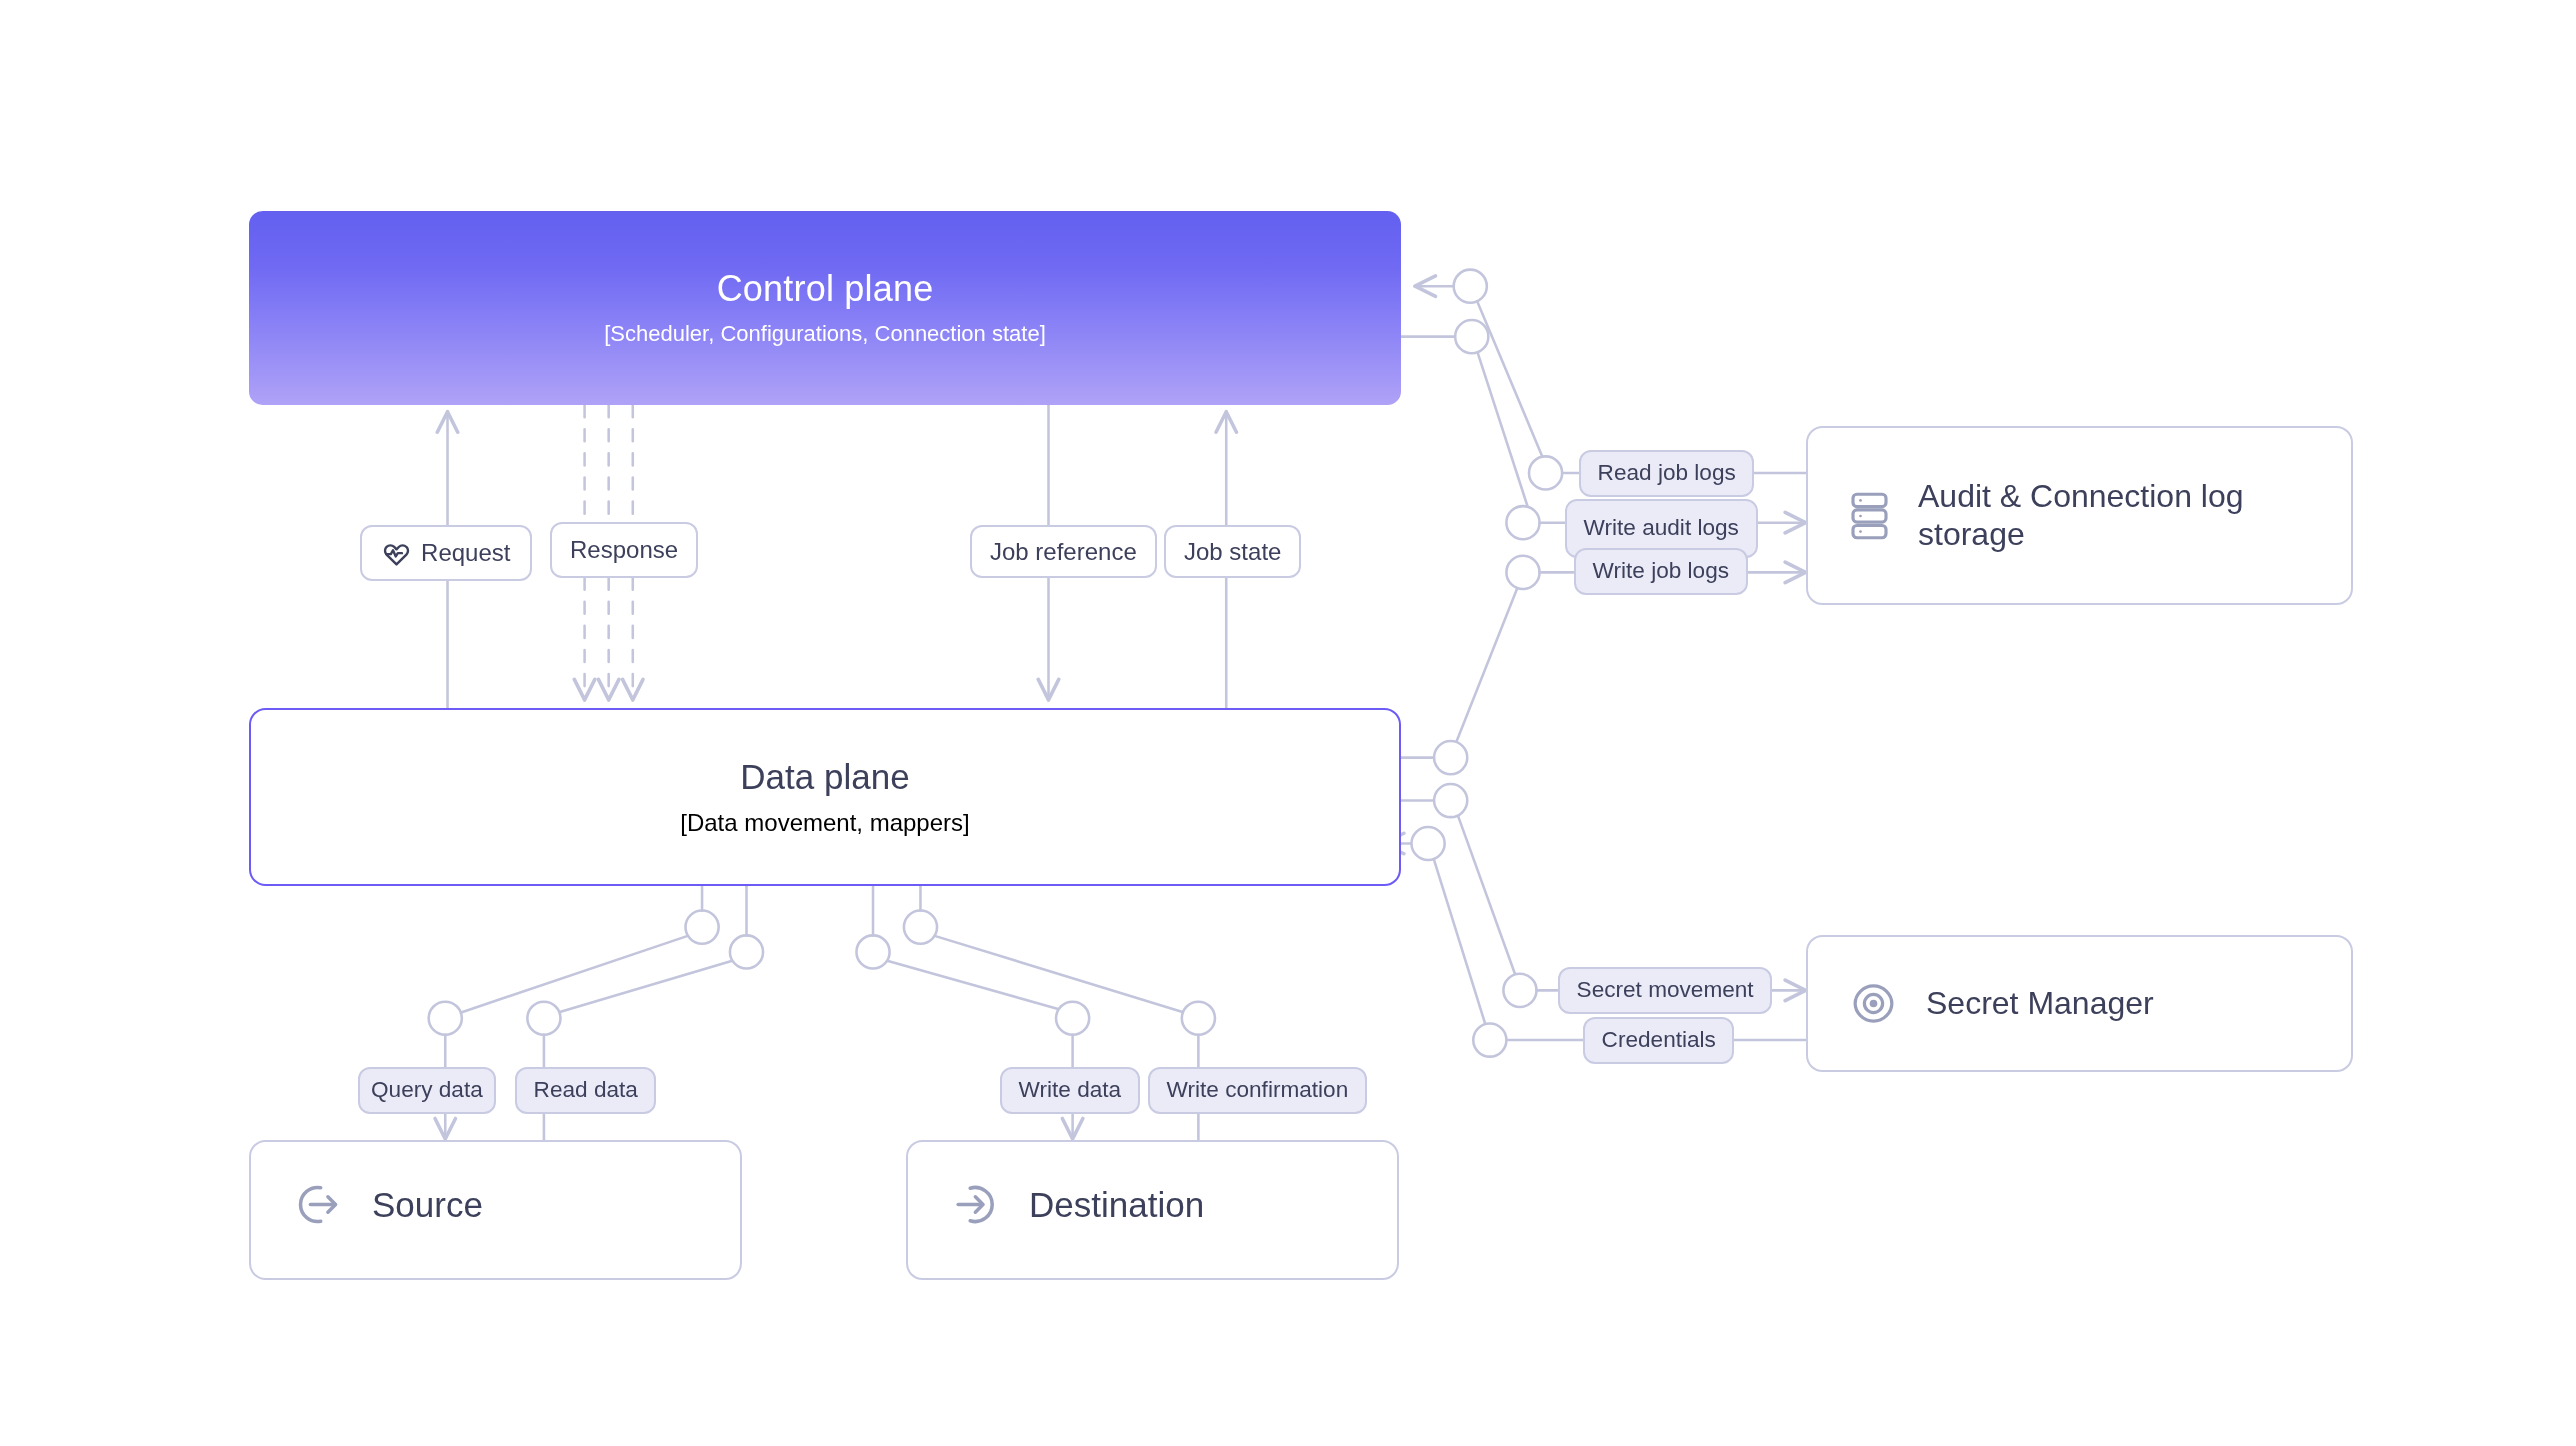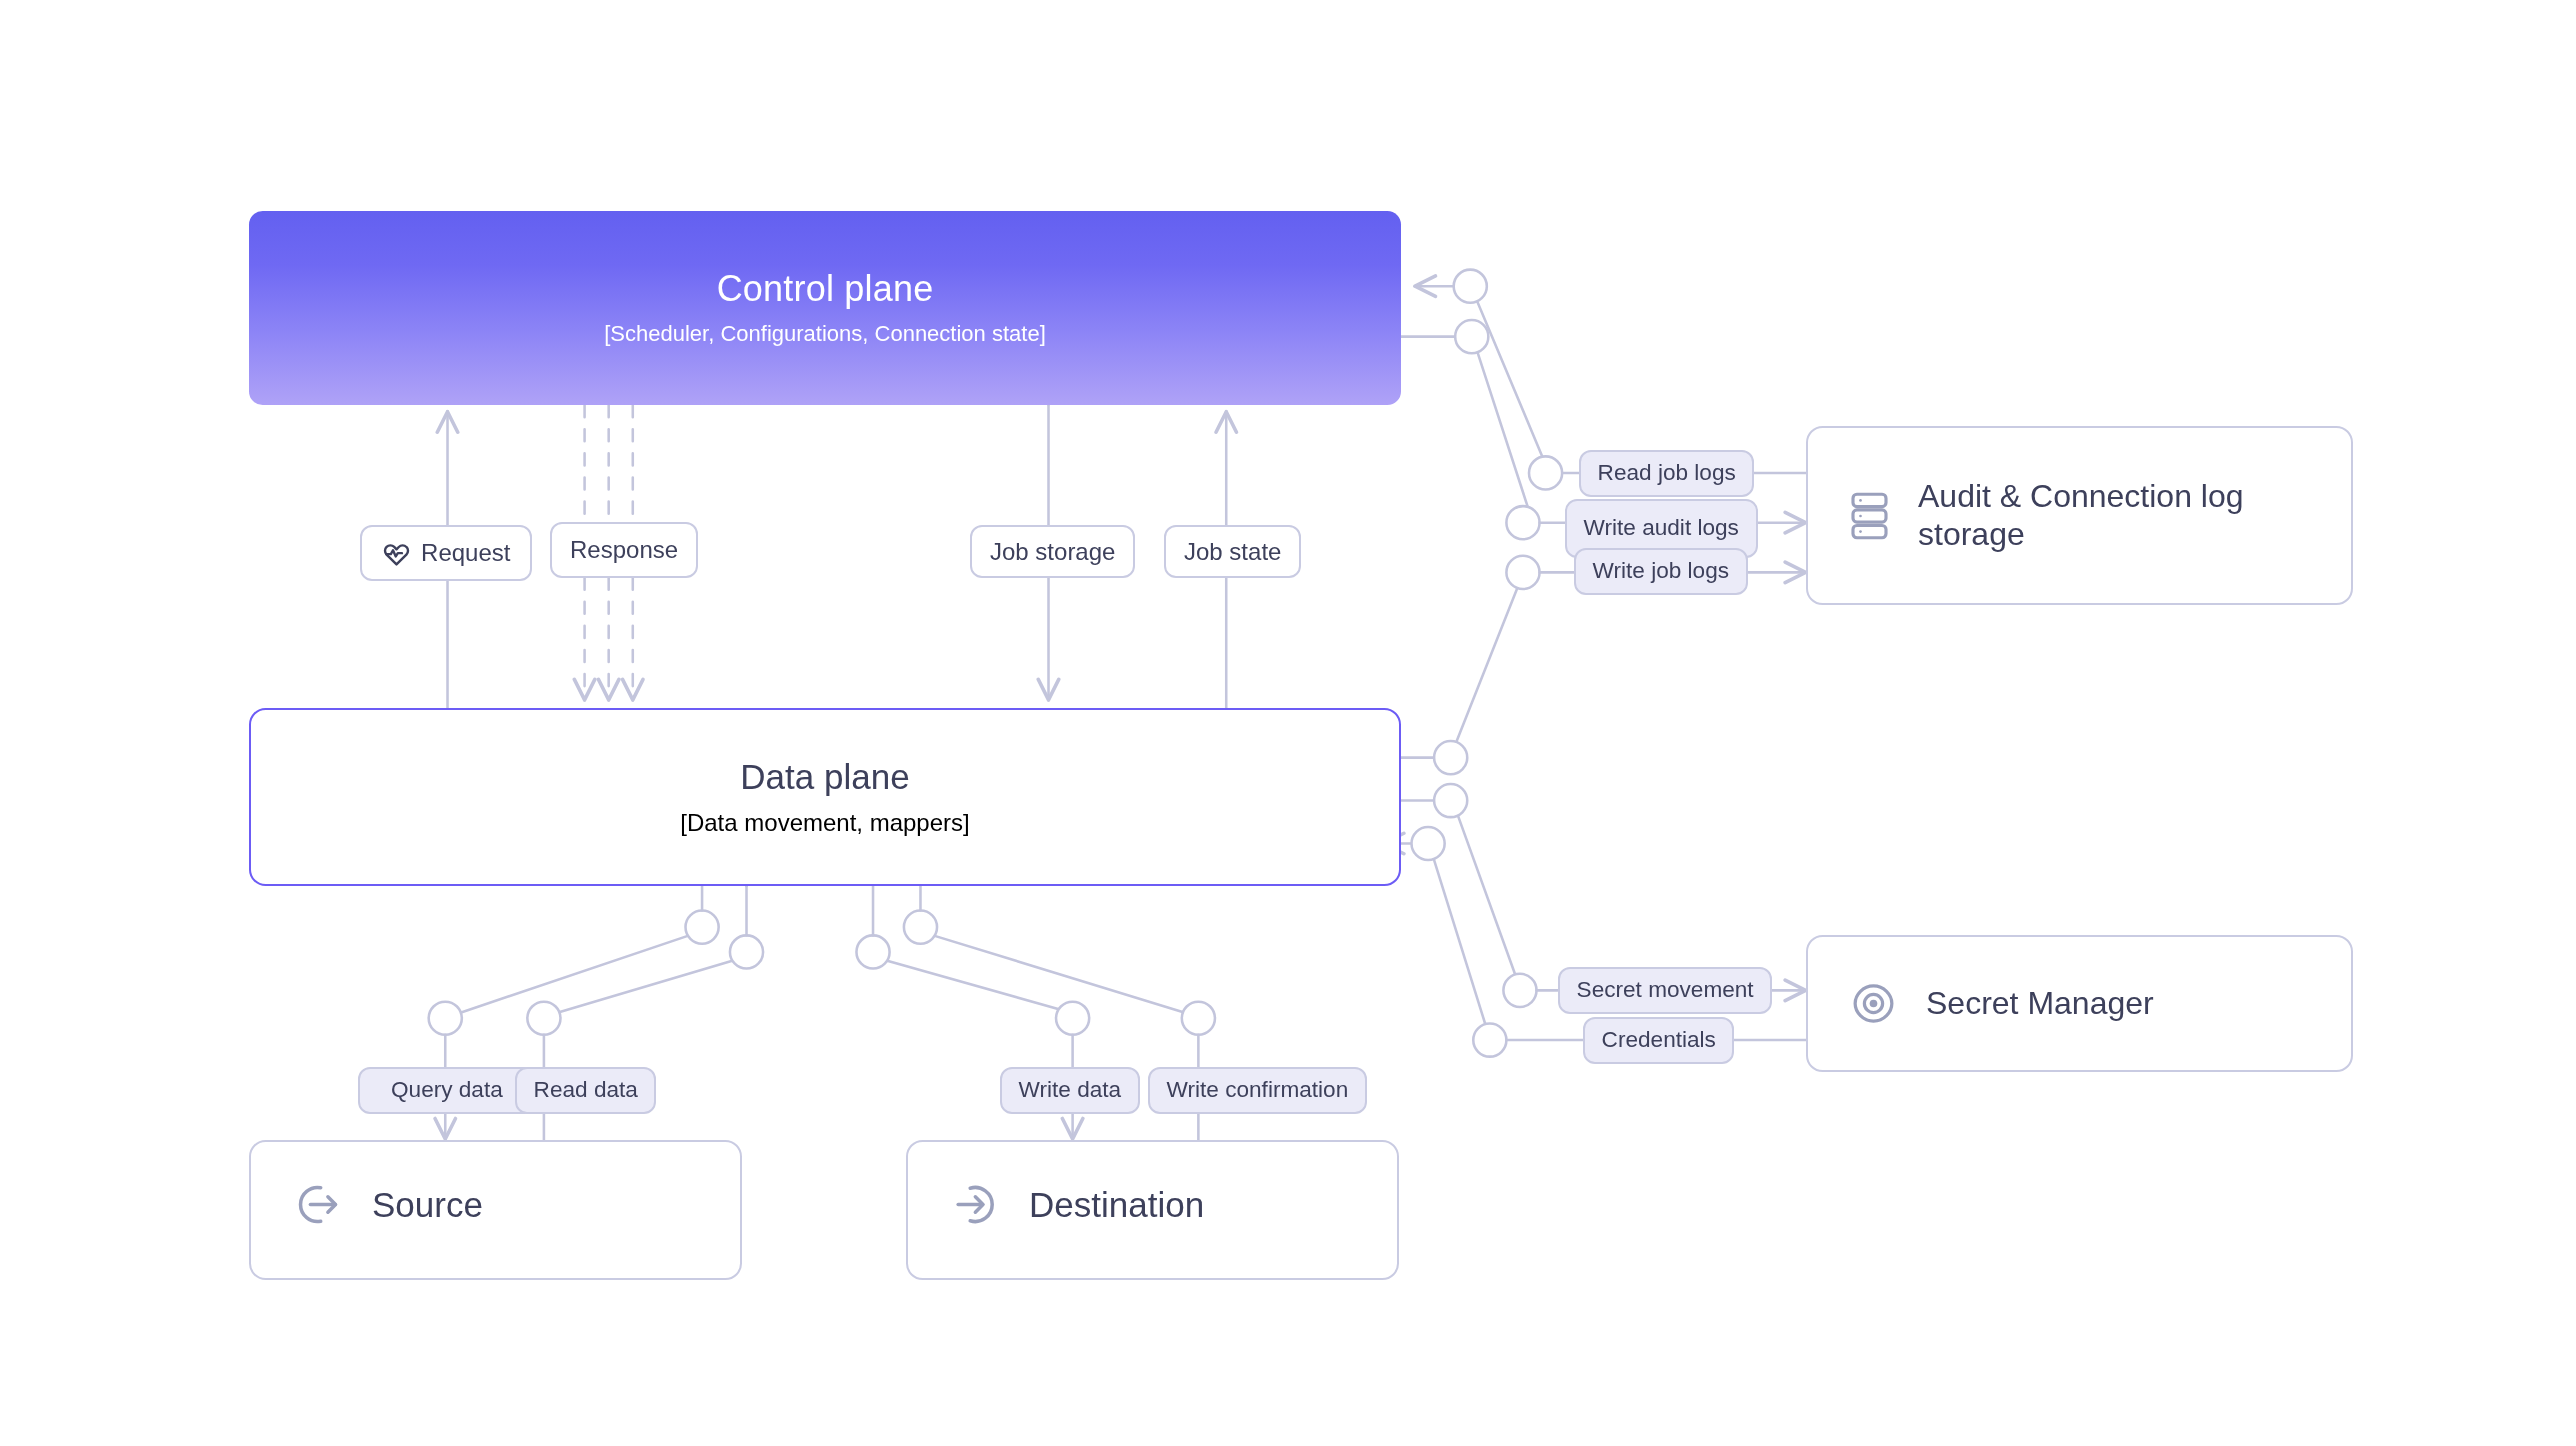--- a/index.html
+++ b/index.html
@@ -69,21 +69,21 @@
   .pill .txt{font-size:22.6px;}
   .pill-lg .txt{font-size:24px;}
 
   
   #pill-request{left:360px;top:525px;height:56px;padding:0 19.6px;}
   #pill-response{left:550px;top:522px;height:56px;padding:0 18px;}
   #pill-job-metadata{left:970px;top:525px;height:53px;padding:0 18px;}
   #pill-job-state{left:1164px;top:525px;height:53px;padding:0 18px;}
 
   
-  #pill-query-data{left:358px;top:1067px;height:47px;padding:0 31px;}
+  #pill-query-data{left:358px;top:1067px;height:47px;padding:0 11px;}
   #pill-read-data{left:515px;top:1067px;height:47px;padding:0 16.6px;}
   #pill-write-data{left:1000px;top:1067px;height:47px;padding:0 16.6px;}
   #pill-write-confirmation{left:1148px;top:1067px;height:47px;padding:0 16.6px;}
 
   
   #pill-read-job-logs{left:1579px;top:450px;height:47px;padding:0 16.6px;}
   #pill-write-audit-logs{left:1565px;top:499px;height:59px;padding:0 16.6px;}
   #pill-write-job-logs{left:1574px;top:548px;height:47px;padding:0 16.6px;}
   #pill-secret-reference{left:1558px;top:967px;height:47px;padding:0 16.6px;}
   #pill-credentials{left:1583px;top:1017px;height:47px;padding:0 16.6px;}
@@ -251,21 +251,21 @@
       <path d="M3.6 12.5h3.7l1.8-3.1 2.3 5 1.7-2.7h3.4"></path>
     </svg>
     <span class="txt">Request</span>
   </div>
 
   <div class="pill pill-white pill-lg" id="pill-response">
     <span class="txt">Response</span>
   </div>
 
   <div class="pill pill-white pill-lg" id="pill-job-metadata">
-    <span class="txt">Job storage</span>
+    <span class="txt">Job reference</span>
   </div>
 
   <div class="pill pill-white pill-lg" id="pill-job-state">
     <span class="txt">Job state</span>
   </div>
 
   <div class="pill pill-tint" id="pill-read-job-logs">
     <span class="txt">Read job logs</span>
   </div>
 

